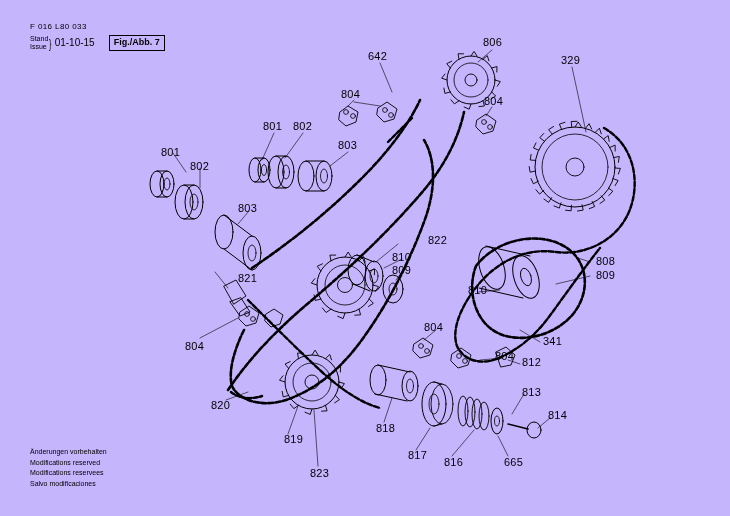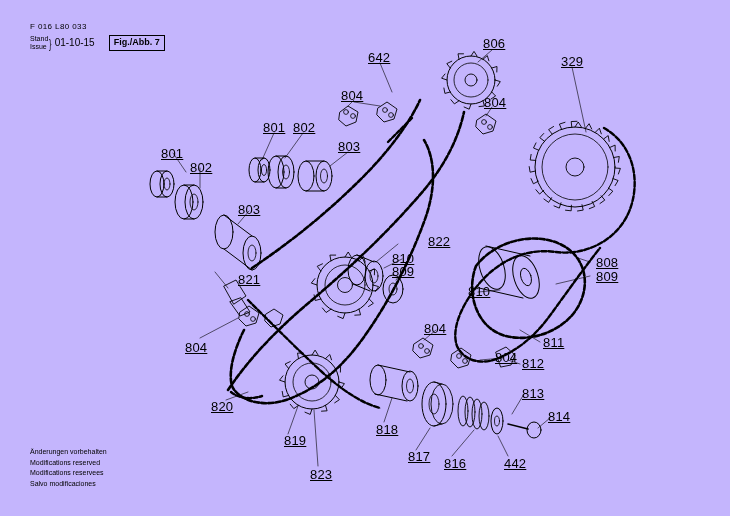--- a/index.html
+++ b/index.html
@@ -73,24 +73,23 @@
   
   #drawing {
     position: absolute;
     left: 0;
     top: 0;
     width: 730px;
     height: 516px;
   }
   .callout {
     position: absolute;
-    font-size: 13px;
+    font-size: 11px;
     letter-spacing: 0.2px;
     white-space: nowrap;
-    text-decoration: underline;
   }
 </style>
 </head>
 <body>
 
 <div id="page">
 
   <div id="header">
     <div class="partno">F 016 L80 033</div>
     <div class="rows">
@@ -410,27 +409,27 @@
     <span class="callout" style="left:368px; top:50px;">642</span>
     <span class="callout" style="left:483px; top:36px;">806</span>
     <span class="callout" style="left:484px; top:95px;">804</span>
     <span class="callout" style="left:561px; top:54px;">329</span>
     <span class="callout" style="left:388px; top:234px;padding-left:40px;">822</span>
     <span class="callout" style="left:392px; top:251px;">810</span>
     <span class="callout" style="left:392px; top:264px;">809</span>
     <span class="callout" style="left:596px; top:255px;">808</span>
     <span class="callout" style="left:596px; top:269px;">809</span>
     <span class="callout" style="left:468px; top:284px;">810</span>
-    <span class="callout" style="left:543px; top:335px;">811</span>
+    <span class="callout" style="left:543px; top:335px;">341</span>
     <span class="callout" style="left:424px; top:321px;">804</span>
     <span class="callout" style="left:495px; top:350px;">804</span>
     <span class="callout" style="left:522px; top:356px;">812</span>
     <span class="callout" style="left:522px; top:386px;">813</span>
     <span class="callout" style="left:548px; top:409px;">814</span>
-    <span class="callout" style="left:504px; top:456px;">442</span>
+    <span class="callout" style="left:504px; top:456px;">665</span>
     <span class="callout" style="left:444px; top:456px;">816</span>
     <span class="callout" style="left:408px; top:449px;">817</span>
     <span class="callout" style="left:376px; top:422px;">818</span>
     <span class="callout" style="left:276px; top:433px;padding-left:8px;">819</span>
     <span class="callout" style="left:310px; top:467px;">823</span>
   </div>
 
 </div>
 
 </body></html>

